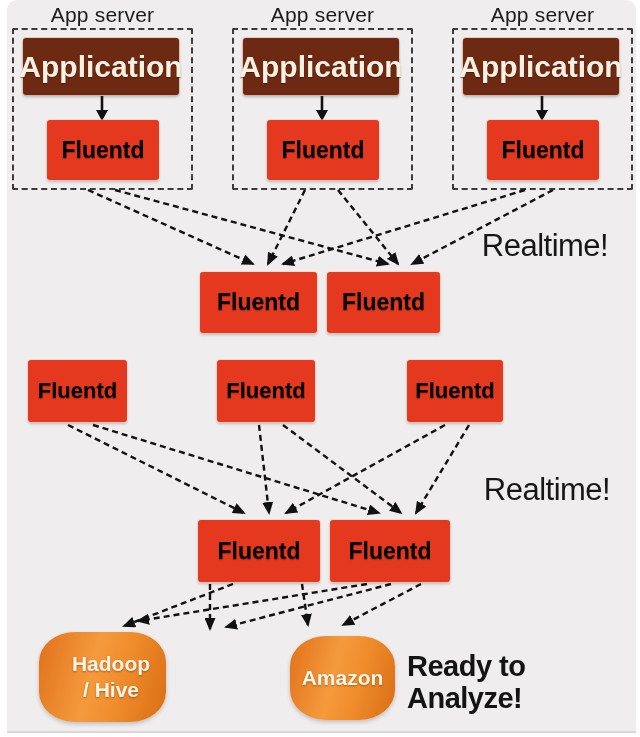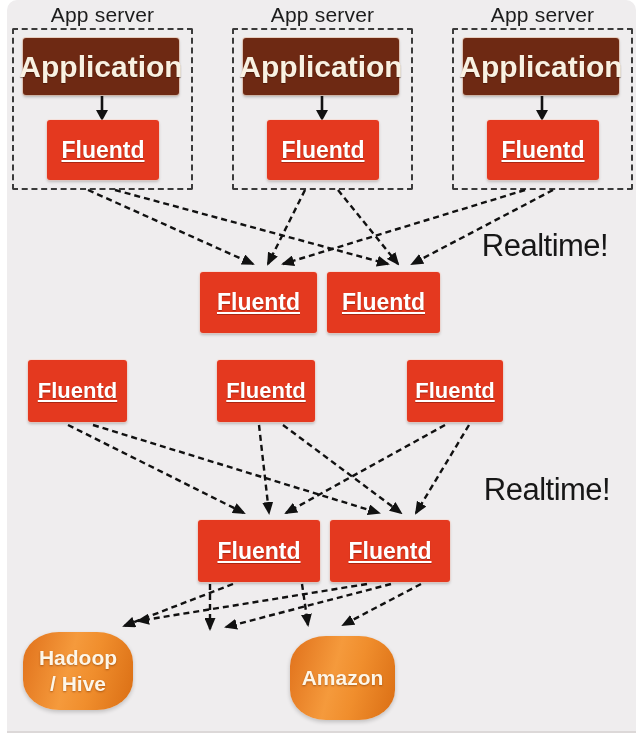--- a/index.html
+++ b/index.html
@@ -25,23 +25,22 @@
     background:#6e2913;border-radius:3px;
     box-shadow:0 0 0 1px rgba(224,170,140,.45), 0 2px 3px rgba(0,0,0,.25);
     display:flex;align-items:center;justify-content:center;
     color:#f8f1e2;font-weight:bold;font-size:30px;
     text-shadow:0 1px 1px rgba(40,10,0,.5);
   }
   .red-box{
     position:absolute;background:#e4391f;border-radius:3px;
     box-shadow:0 0 0 1px rgba(255,205,190,.4), 0 2px 3px rgba(0,0,0,.22);
     display:flex;align-items:center;justify-content:center;
-    color:#ffffff;font-weight:bold;font-size:23px;
+    color:#000000;font-weight:bold;font-size:23px;
     text-shadow:0 1px 1px rgba(110,20,5,.5);
-    text-decoration:underline;
   }
   .varrow{position:absolute;left:80px;top:66px;}
   .annotation{
     position:absolute;color:#171717;font-weight:normal;font-size:31px;
     letter-spacing:-0.5px;text-align:center;
   }
   .cylinder{
     position:absolute;border-radius:36px/30px;
     background:linear-gradient(105deg,#e0711b 0%,#f59a3c 42%,#f08e2d 62%,#da6e14 100%);
     box-shadow:0 2px 4px rgba(0,0,0,.2);
@@ -145,21 +144,25 @@
       <line x1="295" y1="234" x2="301" y2="275" marker-end="url(#ah2)"></line>
       <line x1="414" y1="234" x2="336" y2="275" marker-end="url(#ah2)"></line>
     </g>
   </svg>
 
   <div class="red-box" style="left:191px;top:170px;width:122px;height:62px;">Fluentd</div>
   <div class="red-box" style="left:323px;top:170px;width:120px;height:62px;">Fluentd</div>
 
   <div class="annotation" style="left:455px;top:122px;width:170px;">Realtime!</div>
 
-  <div class="cylinder" style="left:16px;top:282px;width:110px;height:78px;">
+  <div class="cylinder" style="left:32px;top:282px;width:110px;height:90px;padding-left:17px;">
     <div>Hadoop</div>
     <div>/ Hive</div>
   </div>
   <div class="cylinder" style="left:283px;top:286px;width:105px;height:84px;">
     <div>Amazon</div>
   </div>
 
+  <div class="ready" style="left:400px;top:300px;width:130px;">
+    <div>Ready to</div>
+    <div>Analyze!</div>
+  </div>
 </div>
 
 </body></html>

